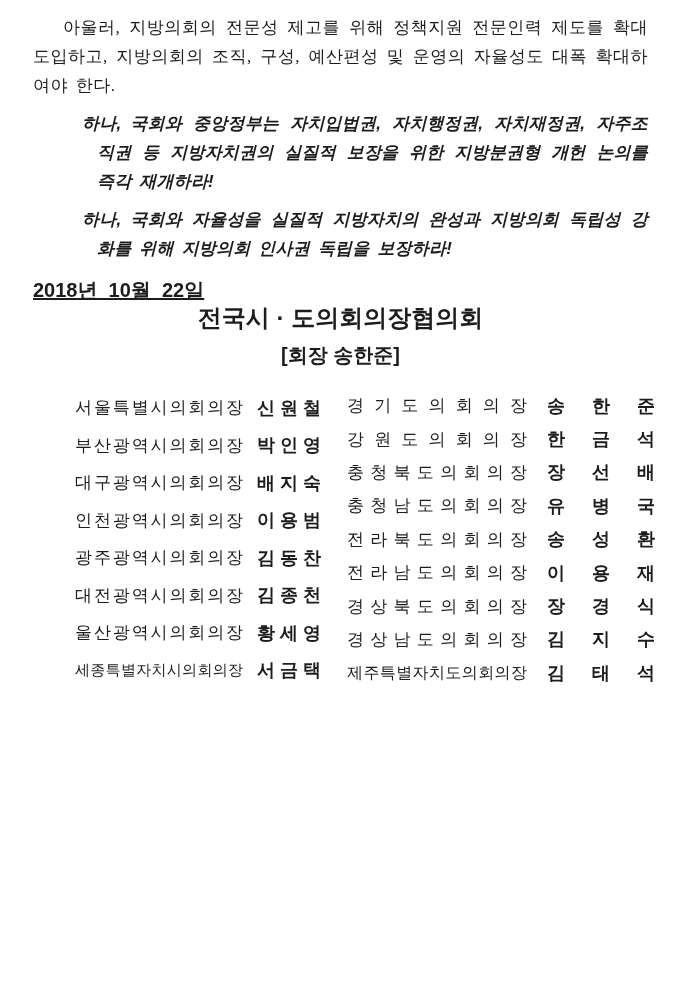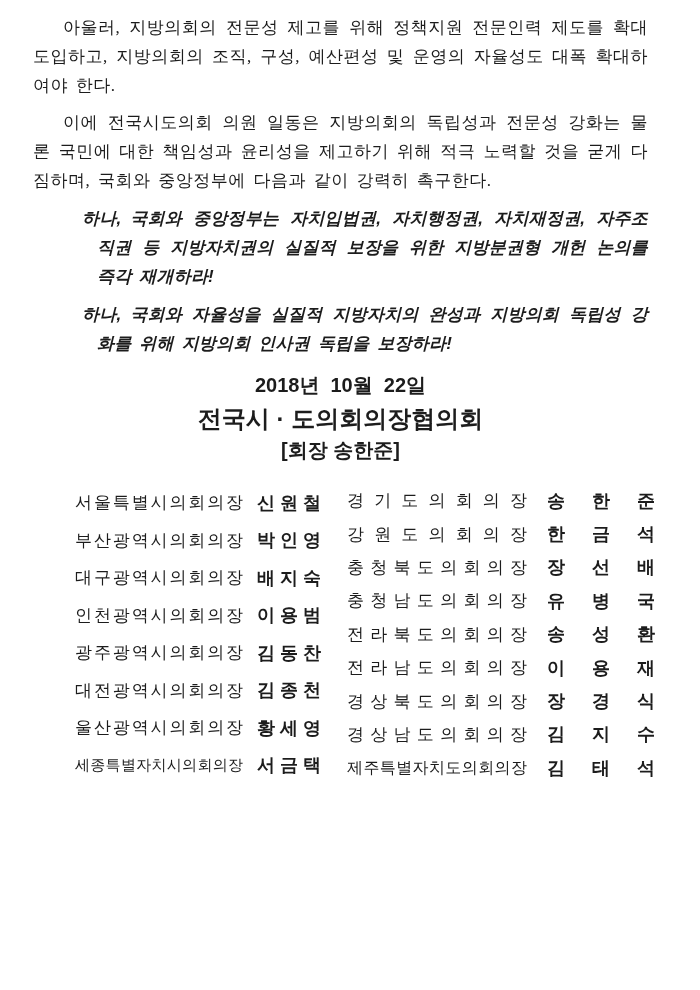--- a/index.html
+++ b/index.html
@@ -32,38 +32,38 @@
     line-height: 29px;
     text-align: justify;
     font-weight: bold;
     font-family: "Liberation Sans", "DejaVu Sans", sans-serif;
     letter-spacing: 0.2px;
     word-spacing: 3px;
   }
   .demand-label { margin-right: 9px; }
   .date-line {
     margin-top: 15px;
-    text-align: center;
     font-size: 20px;
     line-height: 25px;
     font-weight: bold;
     font-family: "Liberation Sans", "DejaVu Sans", sans-serif;
     white-space: pre;
+    text-decoration: underline;
   }
   .org-line {
-    margin-top: 6px;
+    margin-top: 0;
     text-align: center;
     font-size: 24px;
     line-height: 30px;
     font-weight: bold;
     font-family: "Liberation Sans", "DejaVu Sans", sans-serif;
     white-space: pre;
   }
   .chair-line {
-    margin-top: 4px;
+    margin-top: 10px;
     text-align: center;
     font-size: 20px;
     line-height: 25px;
     font-weight: bold;
     font-family: "Liberation Sans", "DejaVu Sans", sans-serif;
   }
   .sigs {
     margin-top: 21px;
     display: flex;
     padding-left: 42px; 
@@ -94,21 +94,20 @@
   }
   .sig-col-left .sig-name { width: 64px; margin-left: 14px; }
   .sig-col-right .sig-name { width: 108px; margin-left: 20px; }
 </style>
 </head>
 <body>
 
 <div class="page">
 
   <p class="para">아울러, 지방의회의 전문성 제고를 위해 정책지원 전문인력 제도를 확대 도입하고, 지방의회의 조직, 구성, 예산편성 및 운영의 자율성도 대폭 확대하여야 한다.</p>
-  <p class="para">이에 전국시도의회 의원 일동은 지방의회의 독립성과 전문성 강화는 물론 국민에 대한 책임성과 윤리성을 제고하기 위해 적극 노력할 것을 굳게 다짐하며, 국회와 중앙정부에 다음과 같이 강력히 촉구한다.</p>
 
   <div class="demands">
     <div class="demand">
       <span class="demand-label">하나,</span><span class="demand-text">국회와 중앙정부는 자치입법권, 자치행정권, 자치재정권, 자주조직권 등 지방자치권의 실질적 보장을 위한 지방분권형 개헌 논의를 즉각 재개하라!</span>
     </div>
     <div class="demand">
       <span class="demand-label">하나,</span><span class="demand-text">국회와 자율성을 실질적 지방자치의 완성과 지방의회 독립성 강화를 위해 지방의회 인사권 독립을 보장하라!</span>
     </div>
   </div>
 

